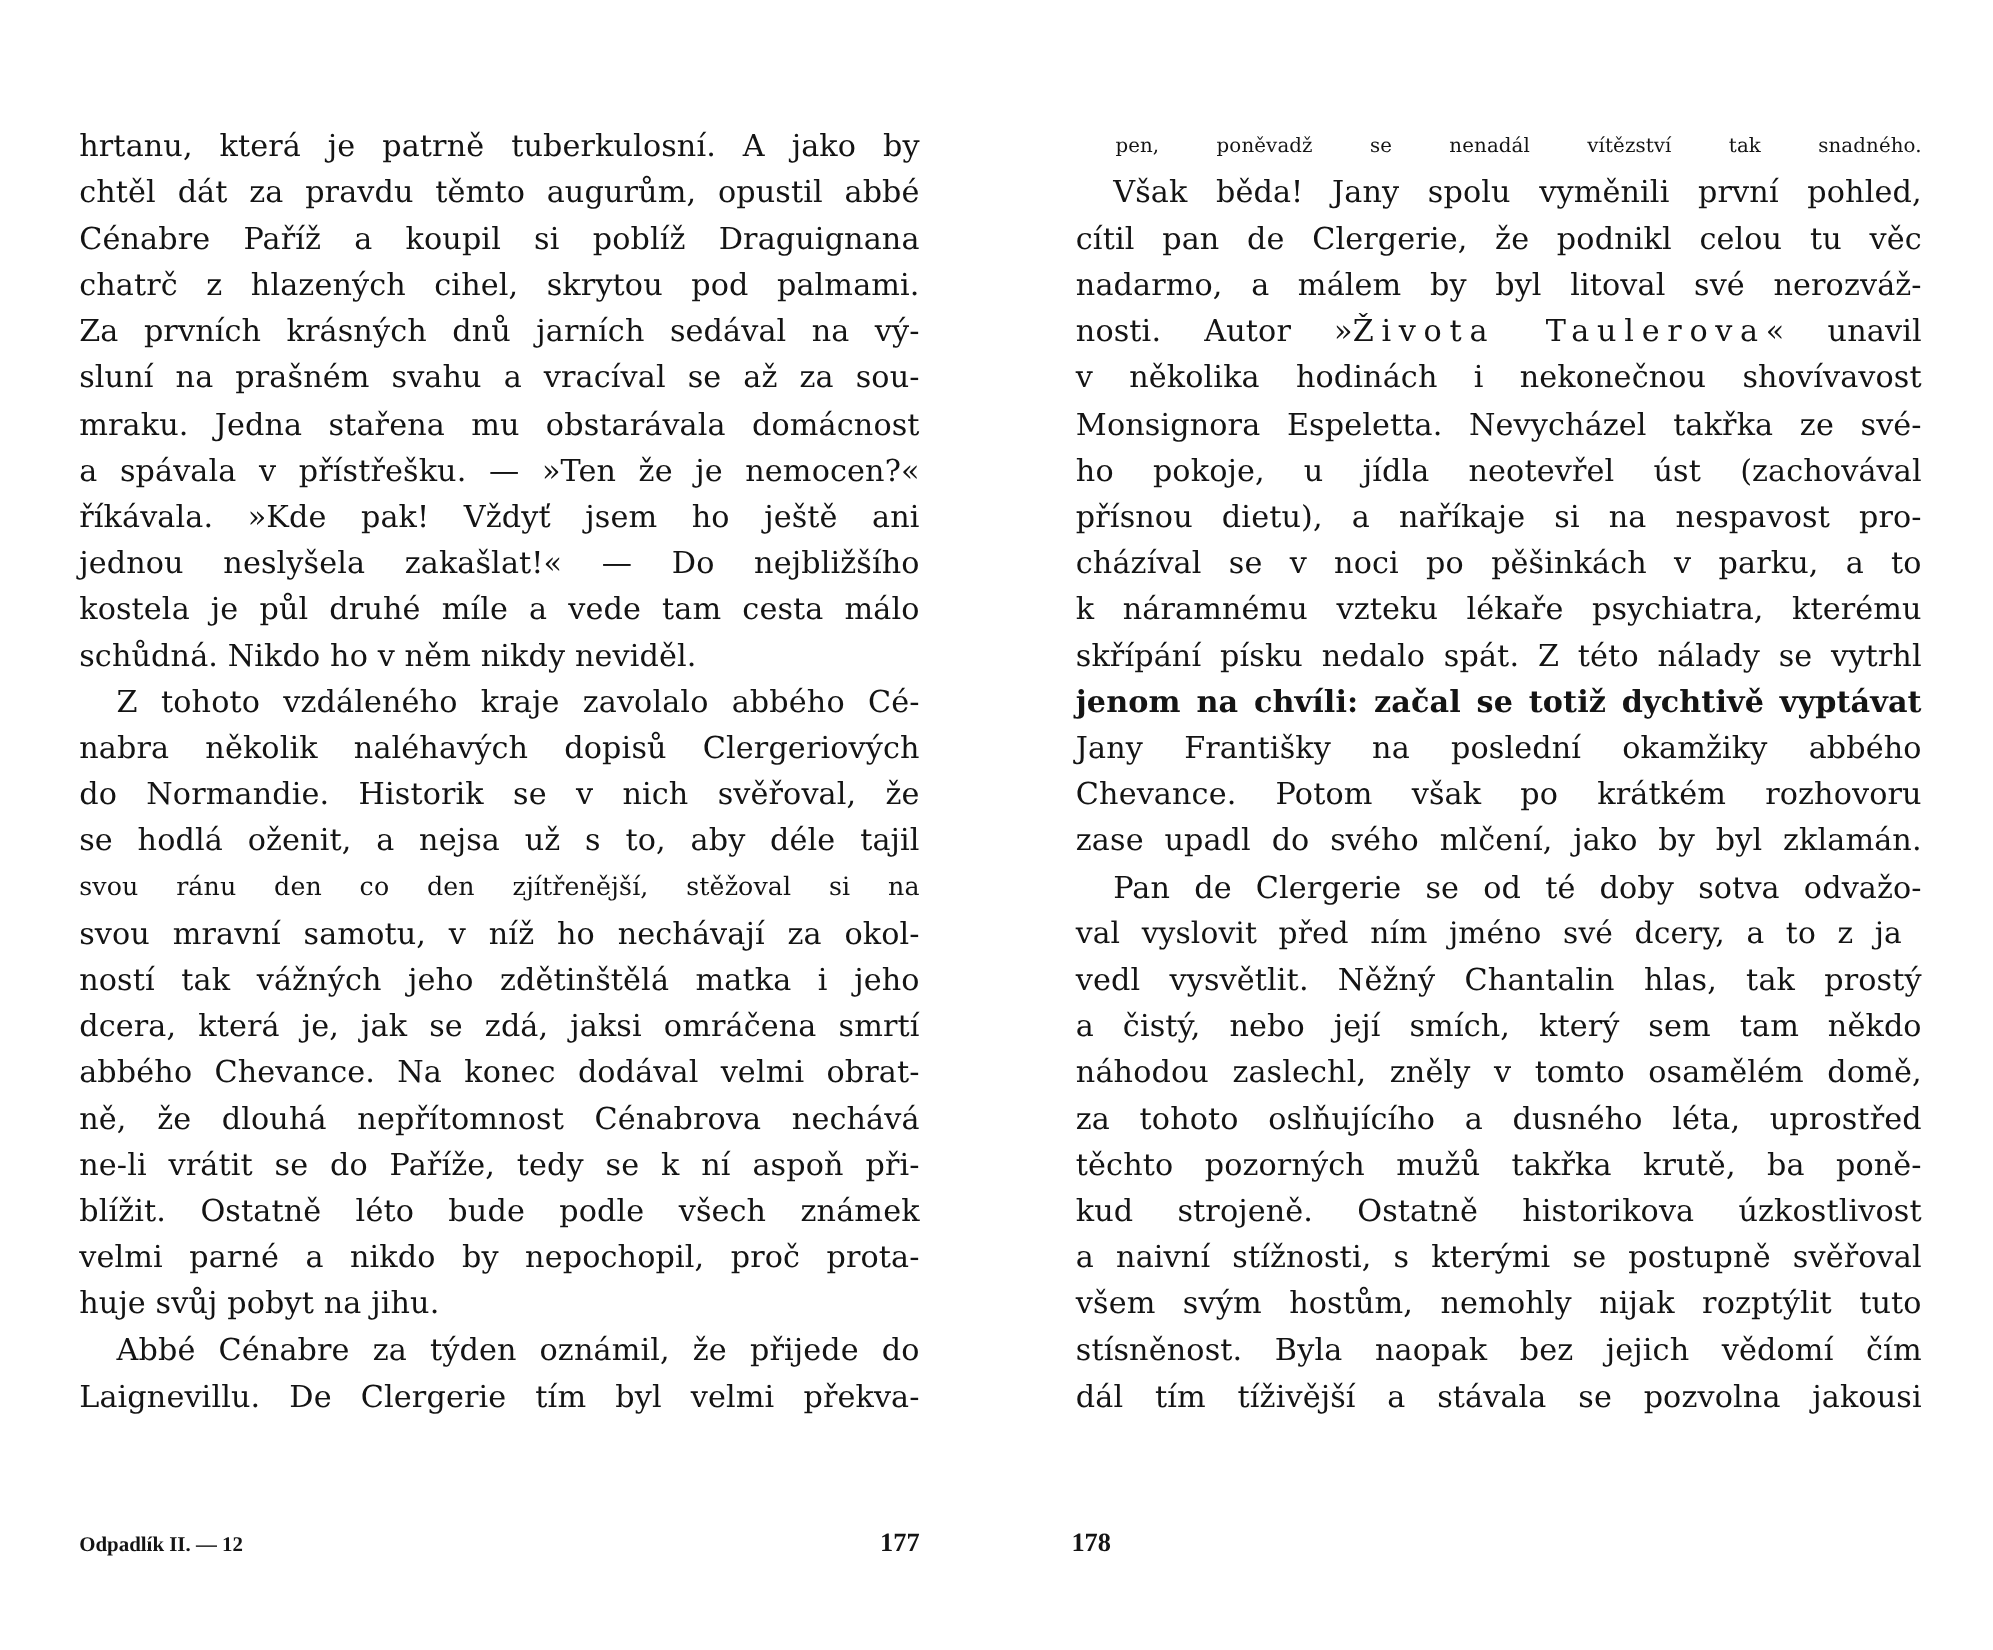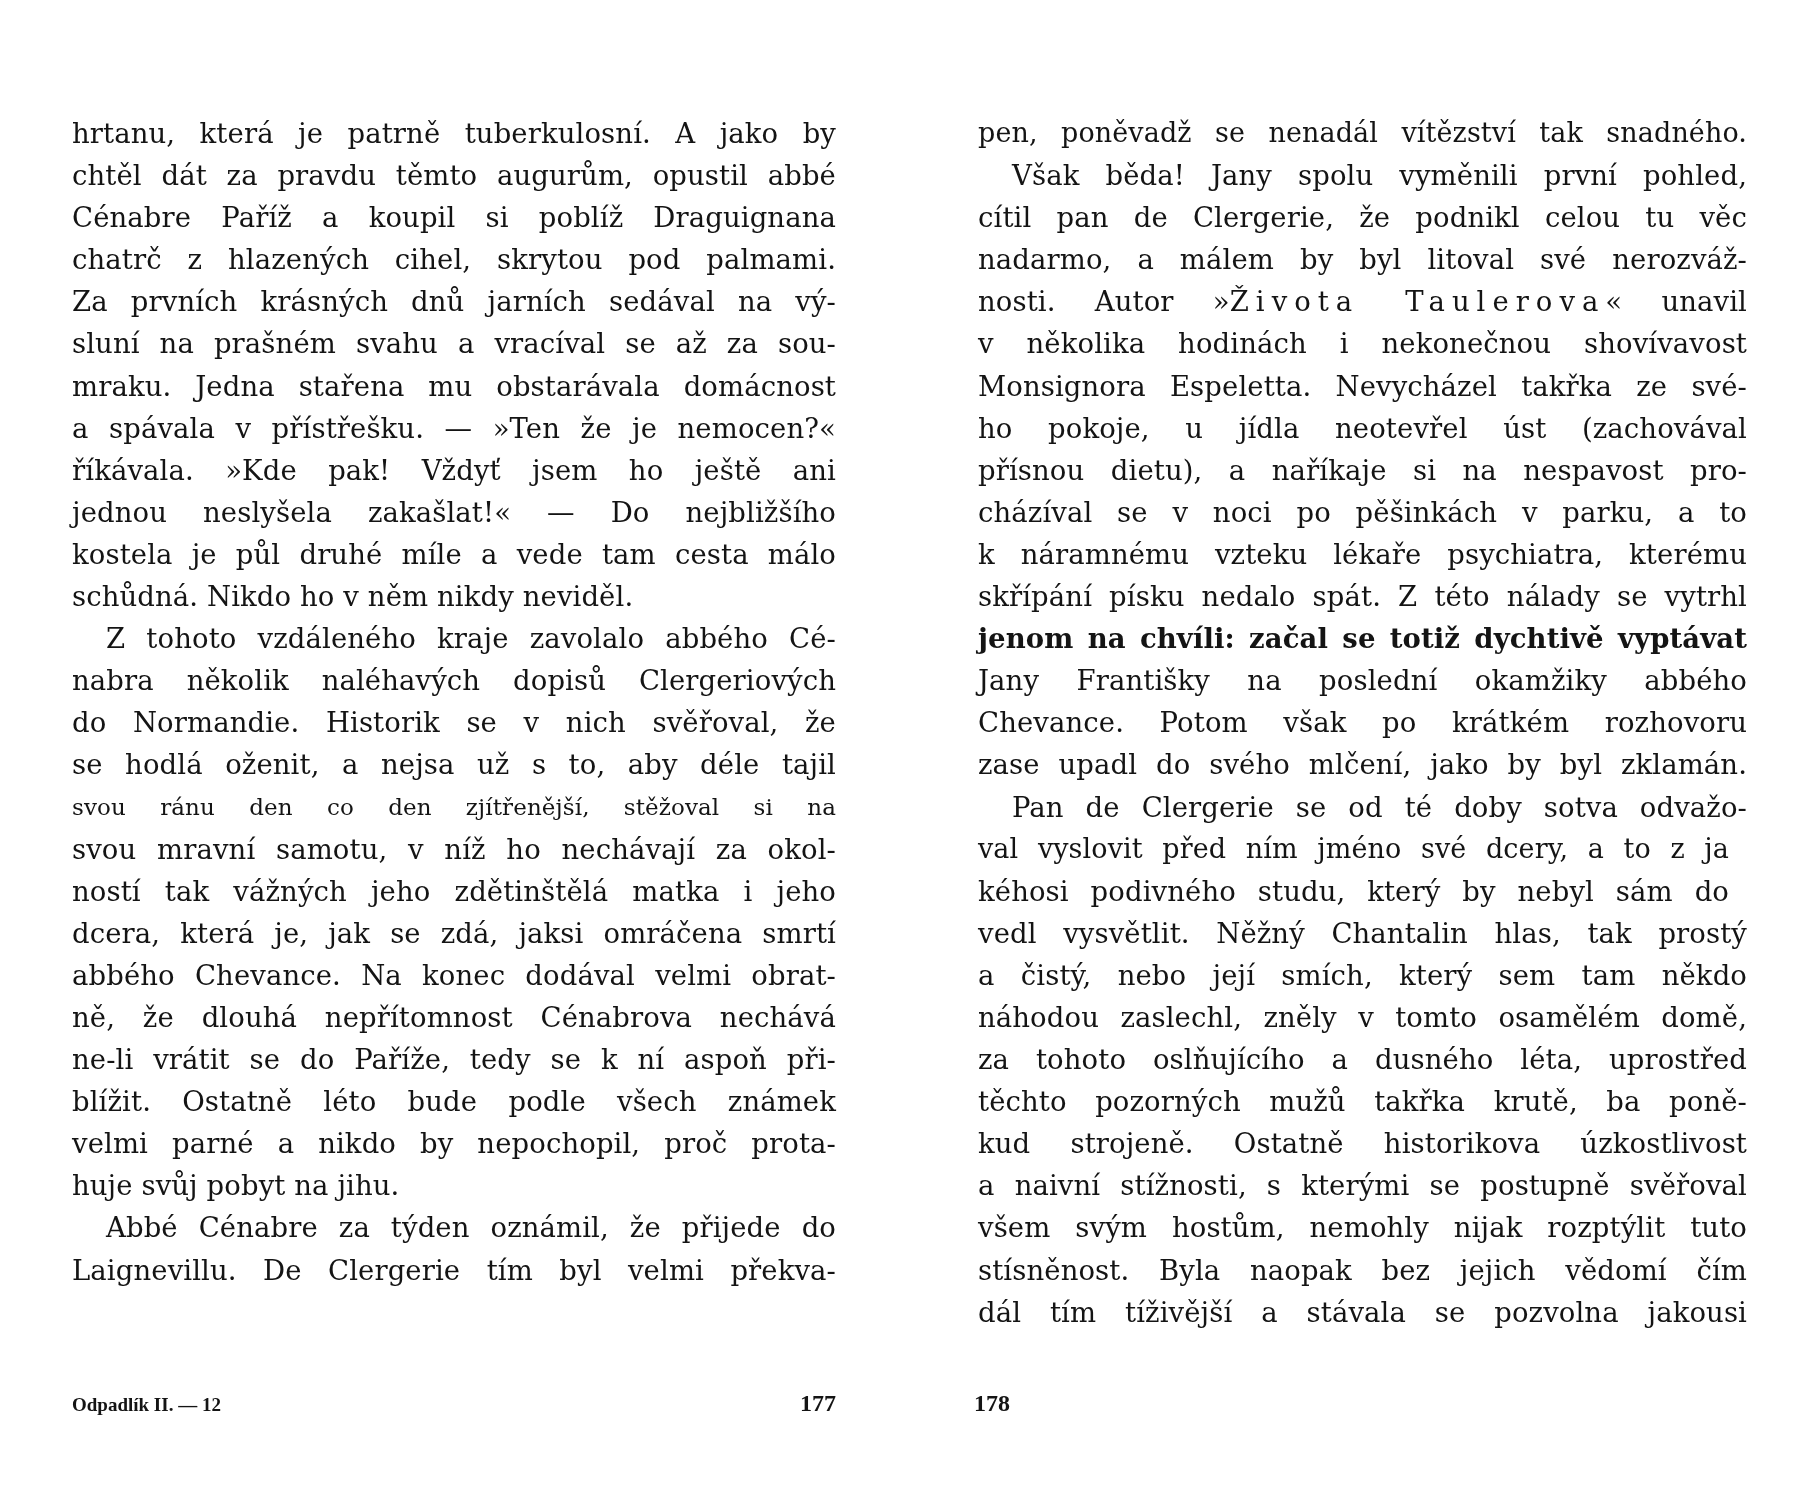--- a/index.html
+++ b/index.html
@@ -56,39 +56,38 @@
       <span class="line last" style="white-space: nowrap; font-size: 27.5px;">huje svůj pobyt na jihu.</span>
       <span class="line indent" style="white-space: normal; font-size: 27.5px;">Abbé Cénabre za týden oznámil, že přijede do</span>
       <span class="line" style="white-space: normal; font-size: 27.5px;">Laignevillu. De Clergerie tím byl velmi překva-</span>
     </div>
   <div class="footer-left">Odpadlík II. — 12</div>
   <div class="folio">177</div>
 </div>
 
 <div class="page" id="page-right">
   <div class="body-text" id="right-text">
-      <span class="line" style="white-space: normal; font-size: 27px;">pen, poněvadž se nenadál vítězství tak snadného.</span>
+      <span class="line" style="white-space: normal; font-size: 18px; margin-left: 36px;">pen, poněvadž se nenadál vítězství tak snadného.</span>
       <span class="line indent" style="white-space: normal; font-size: 27.5px;">Však běda! Jany spolu vyměnili první pohled,</span>
       <span class="line" style="white-space: normal; font-size: 27.5px;">cítil pan de Clergerie, že podnikl celou tu věc</span>
       <span class="line" style="white-space: normal; font-size: 27.5px;">nadarmo, a málem by byl litoval své nerozváž-</span>
       <span class="line" style="white-space: normal; font-size: 27.5px;"><span>nosti. Autor »</span><span class="sp">Života Taulerova</span><span>« unavil</span></span>
       <span class="line" style="white-space: normal; font-size: 27.5px;">v několika hodinách i nekonečnou shovívavost</span>
       <span class="line" style="white-space: normal; font-size: 27.5px;">Monsignora Espeletta. Nevycházel takřka ze své-</span>
       <span class="line" style="white-space: normal; font-size: 27.5px;">ho pokoje, u jídla neotevřel úst (zachovával</span>
       <span class="line" style="white-space: normal; font-size: 27.5px;">přísnou dietu), a naříkaje si na nespavost pro-</span>
       <span class="line" style="white-space: normal; font-size: 27.5px;">cházíval se v noci po pěšinkách v parku, a to</span>
       <span class="line" style="white-space: normal; font-size: 27.5px;">k náramnému vzteku lékaře psychiatra, kterému</span>
       <span class="line" style="white-space: normal; font-size: 27.5px;">skřípání písku nedalo spát. Z této nálady se vytrhl</span>
       <span class="line" style="white-space: normal; font-size: 27.5px; font-weight: bold;">jenom na chvíli: začal se totiž dychtivě vyptávat</span>
       <span class="line" style="white-space: normal; font-size: 27.5px;">Jany Františky na poslední okamžiky abbého</span>
       <span class="line" style="white-space: normal; font-size: 27.5px;">Chevance. Potom však po krátkém rozhovoru</span>
       <span class="line" style="white-space: normal; font-size: 27.5px;">zase upadl do svého mlčení, jako by byl zklamán.</span>
       <span class="line indent" style="white-space: normal; font-size: 27.5px;">Pan de Clergerie se od té doby sotva odvažo-</span>
       <span class="line short" style="white-space: normal; font-size: 27px;">val vyslovit před ním jméno své dcery, a to z ja</span>
-      <span class="line short" style="white-space: normal; font-size: 27.5px;">kéhosi podivného studu, který by nebyl sám do</span>
       <span class="line" style="white-space: normal; font-size: 27.5px;">vedl vysvětlit. Něžný Chantalin hlas, tak prostý</span>
       <span class="line" style="white-space: normal; font-size: 27.5px;">a čistý, nebo její smích, který sem tam někdo</span>
       <span class="line" style="white-space: normal; font-size: 27.5px;">náhodou zaslechl, zněly v tomto osamělém domě,</span>
       <span class="line" style="white-space: normal; font-size: 27.5px;">za tohoto oslňujícího a dusného léta, uprostřed</span>
       <span class="line" style="white-space: normal; font-size: 27.5px;">těchto pozorných mužů takřka krutě, ba poně-</span>
       <span class="line" style="white-space: normal; font-size: 27.5px;">kud strojeně. Ostatně historikova úzkostlivost</span>
       <span class="line" style="white-space: normal; font-size: 27.5px;">a naivní stížnosti, s kterými se postupně svěřoval</span>
       <span class="line" style="white-space: normal; font-size: 27.5px;">všem svým hostům, nemohly nijak rozptýlit tuto</span>
       <span class="line" style="white-space: normal; font-size: 27.5px;">stísněnost. Byla naopak bez jejich vědomí čím</span>
       <span class="line" style="white-space: normal; font-size: 27.5px;">dál tím tíživější a stávala se pozvolna jakousi</span>

